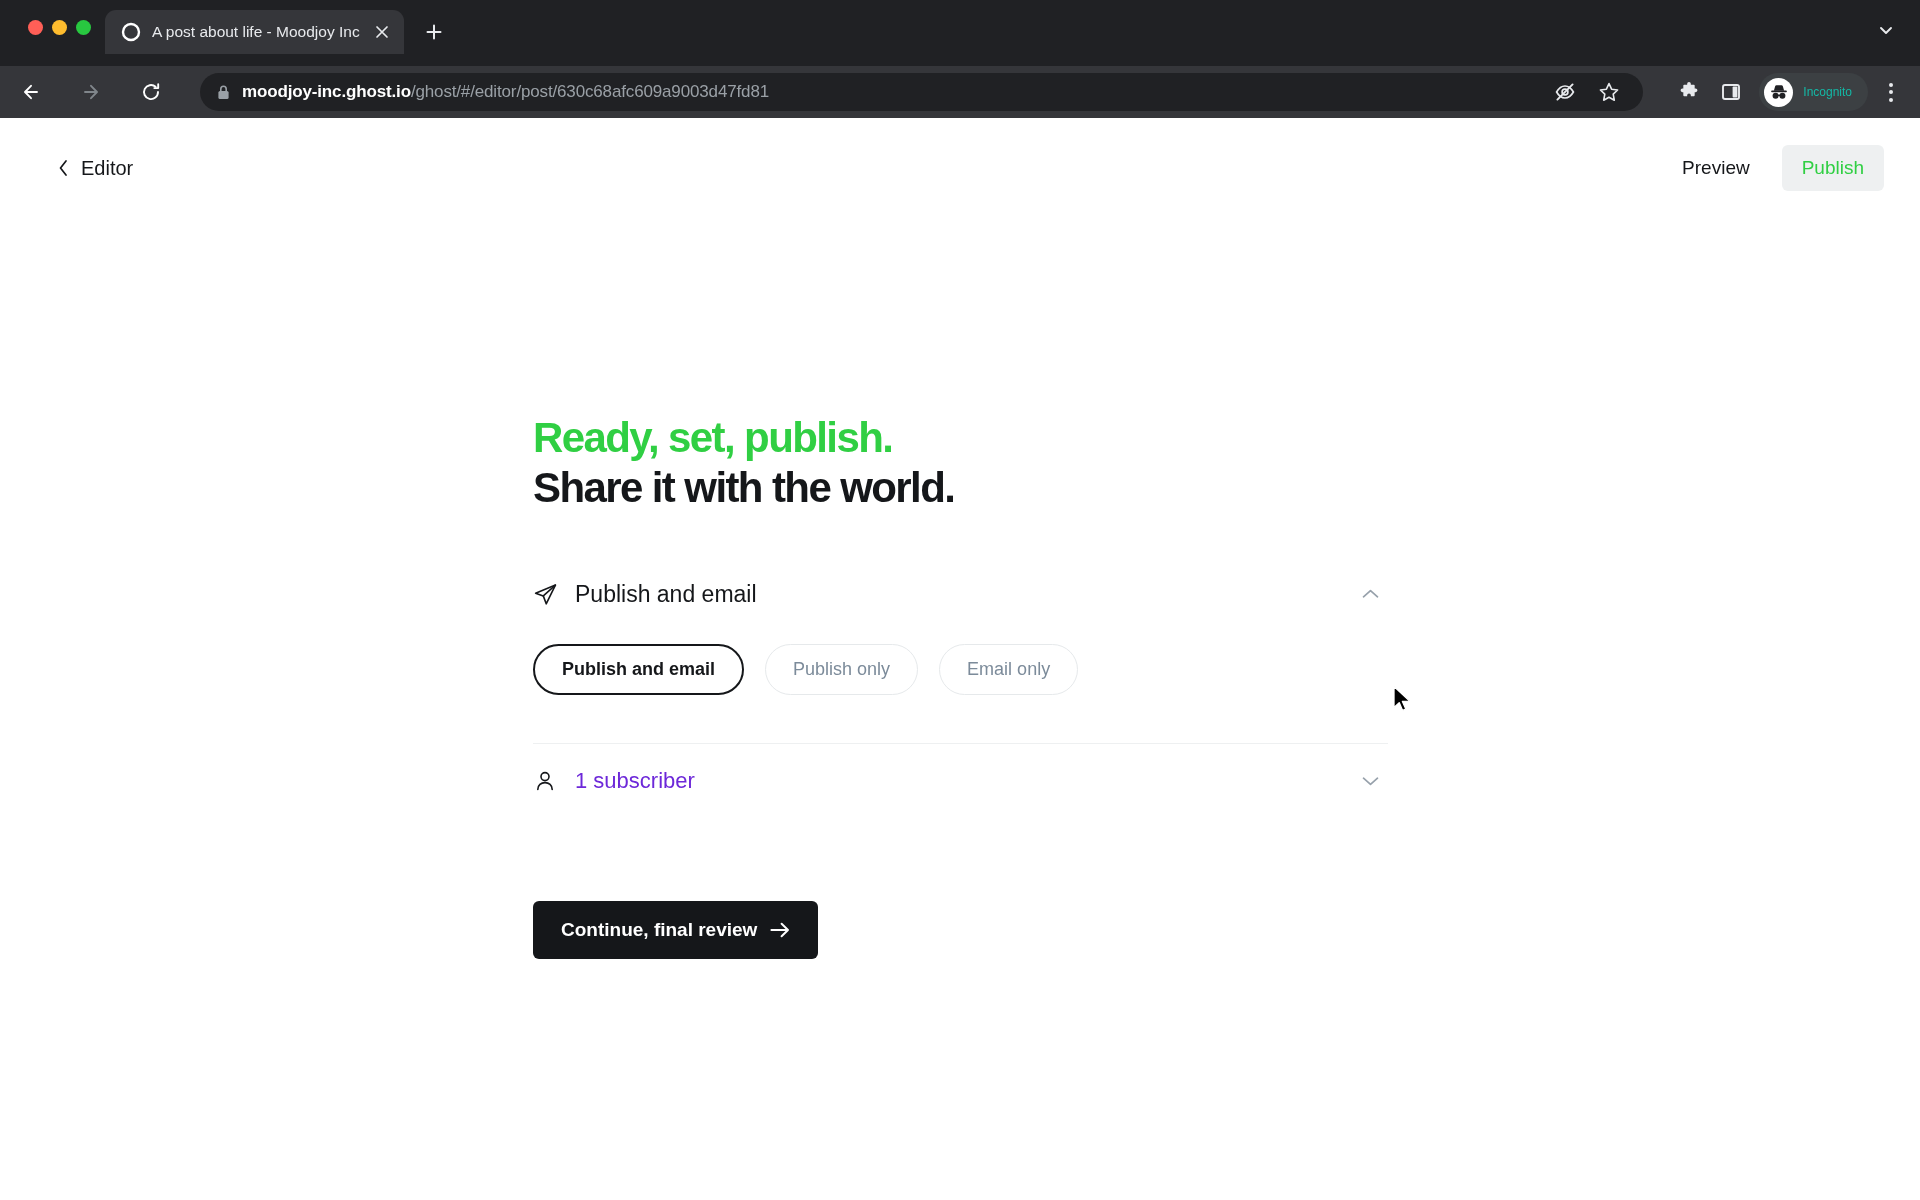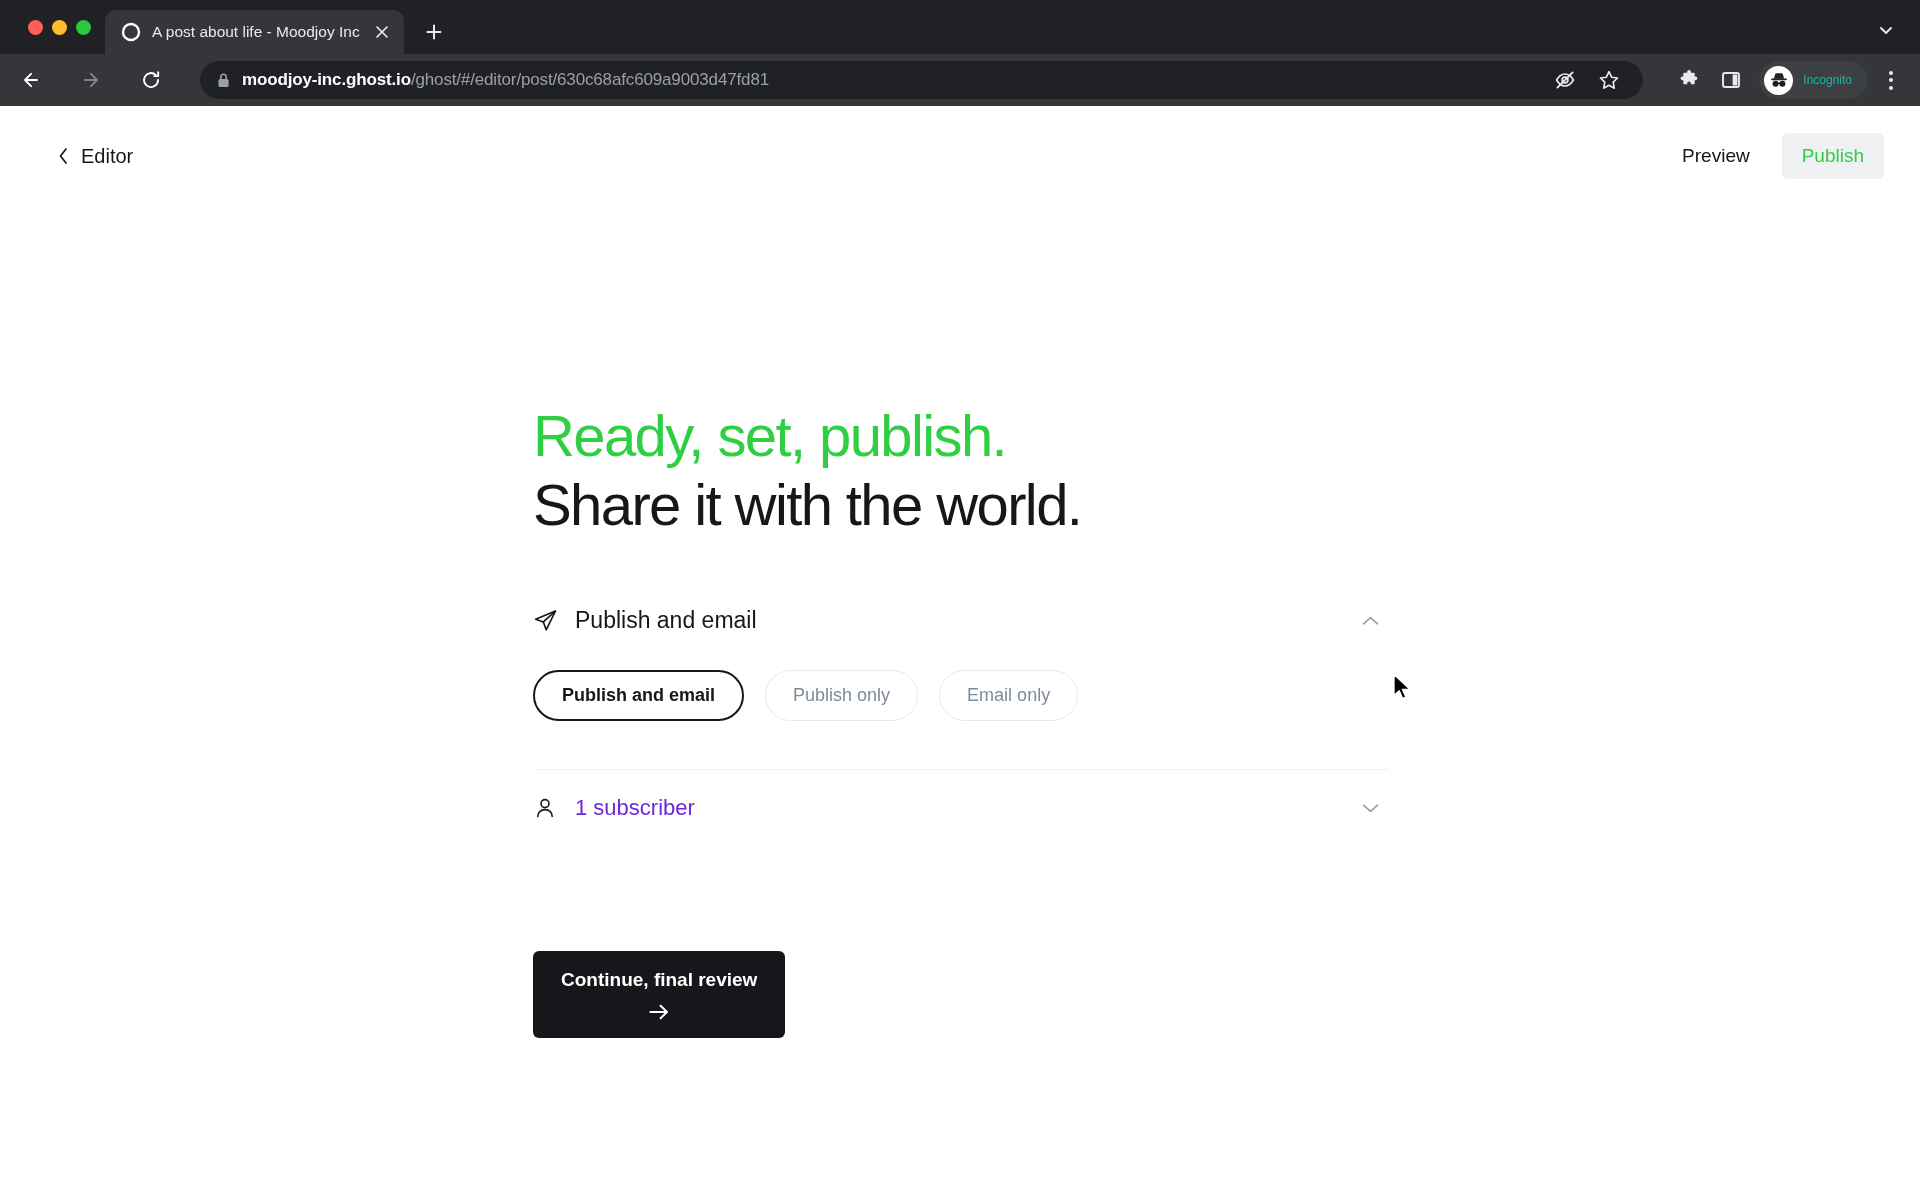--- a/index.html
+++ b/index.html
@@ -32,21 +32,21 @@
   .tab-title {
     color: #e8eaed; font-size: 15.5px; white-space: nowrap;
     overflow: hidden; text-overflow: ellipsis; max-width: 212px;
   }
   .tab-close { width: 22px; height: 22px; display: flex; align-items: center; justify-content: center; border-radius: 50%; }
   .newtab { width: 40px; height: 40px; margin: 0 0 2px 10px; display: flex; align-items: center; justify-content: center; border-radius: 50%; }
   .tabsearch { position: absolute; right: 18px; bottom: 8px; width: 32px; height: 32px; display: flex; align-items: center; justify-content: center; }
 
   .toolbar {
     height: 52px; background: #35363a; display: flex; align-items: center;
-    padding: 0 12px 0 10px; gap: 18px; flex: 0 0 52px;
+    padding: 0 12px 0 10px; gap: 18px; flex: 0 0 52px; margin-top: 12px;
   }
   .navbtn { width: 42px; height: 42px; display: flex; align-items: center; justify-content: center; border-radius: 50%; flex: 0 0 42px; }
   .omnibox {
     flex: 1; height: 38px; background: #202124; border-radius: 19px;
     display: flex; align-items: center; padding: 0 14px 0 16px; margin-left: 10px; gap: 11px;
     min-width: 0;
   }
   .url-text {
     font-size: 17px; color: #9aa0a6; white-space: nowrap; overflow: hidden;
     text-overflow: ellipsis; letter-spacing: -0.15px;
@@ -78,21 +78,21 @@
   .preview-btn { font-size: 19px; color: #15171a; padding: 10px 14px; border-radius: 6px; background: none; border: none; font-family: inherit; }
   .publish-btn {
     font-size: 19px; font-weight: normal; color: #30cf43; background: #eef0f1;
     border: none; border-radius: 6px; padding: 12px 20px; font-family: inherit;
   }
 
   .content { position: absolute; left: 0; top: 100px; width: 100%; padding-left: 533px; }
 
   .headline { margin-top: 195px; }
   .headline h1 {
-    font-size: 58px; font-weight: normal; letter-spacing: -1.6px;
+    font-size: 42px; font-weight: bold; letter-spacing: -1.6px;
     line-height: 1.19; white-space: nowrap;
   }
   .hl-green { color: #30cf43; }
   .hl-dark { color: #15171a; }
 
   .section-head {
     margin-top: 68px; width: 855px; display: flex; align-items: center;
     padding-right: 8px;
   }
   .sh-icon { width: 26px; flex: 0 0 26px; display: flex; align-items: center; }
@@ -111,24 +111,24 @@
   .row {
     height: 76px; display: flex; align-items: center;
     border-top: 1.5px solid #eef0f1; padding-right: 8px;
   }
   .row:first-child { border-top: 1.5px solid #eef0f1; }
   .row-icon { width: 26px; flex: 0 0 26px; display: flex; align-items: center; }
   .row-label { font-size: 22px; color: #6d28d9; margin-left: 16px; }
   .row-chevron { margin-left: auto; display: flex; align-items: center; }
 
   .cta {
-    margin-top: 106px; background: #15171a; color: #ffffff; border: none;
+    margin-top: 82px; background: #15171a; color: #ffffff; border: none;
     font-family: inherit; font-size: 19px; font-weight: bold;
     border-radius: 6px; padding: 18px 28px; display: inline-flex;
-    align-items: center; gap: 13px; flex-direction: column;
+    align-items: center; gap: 13px;
   }
 
   .cursor { position: absolute; left: 1392px; top: 567px; pointer-events: none; }
 </style>
 </head>
 <body>
 
 <div class="browser">
 
   <div class="tabstrip">

